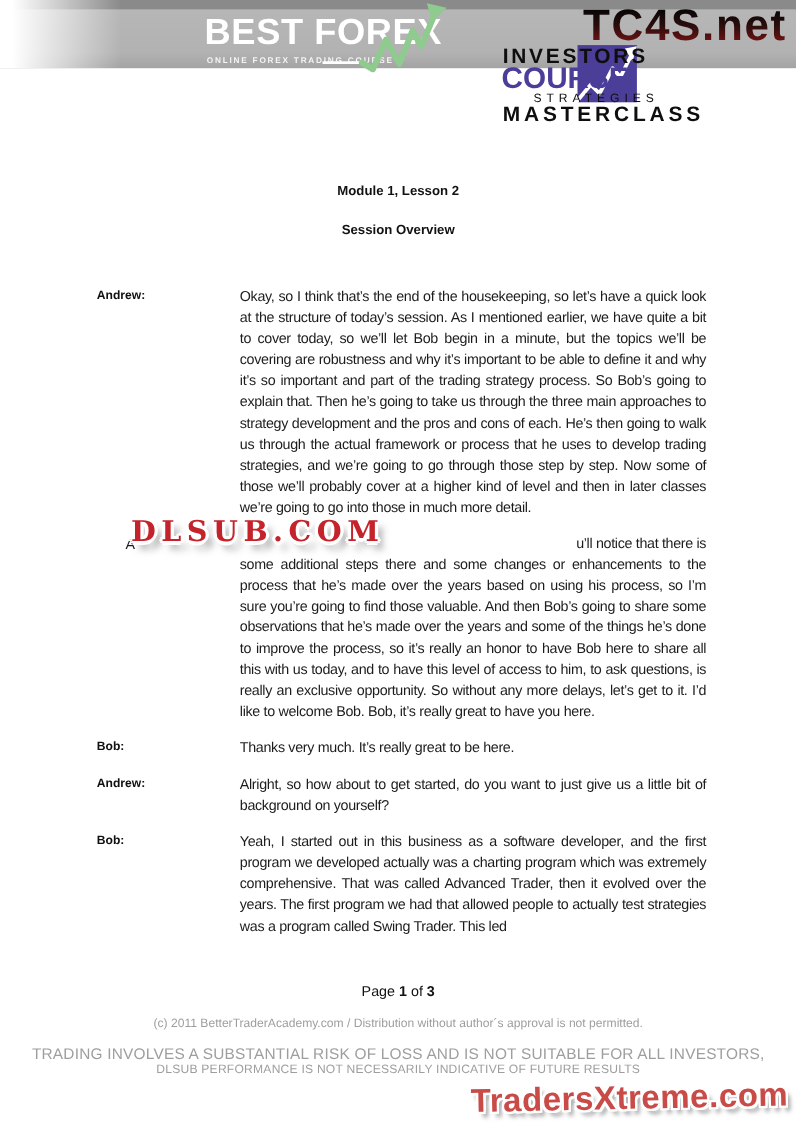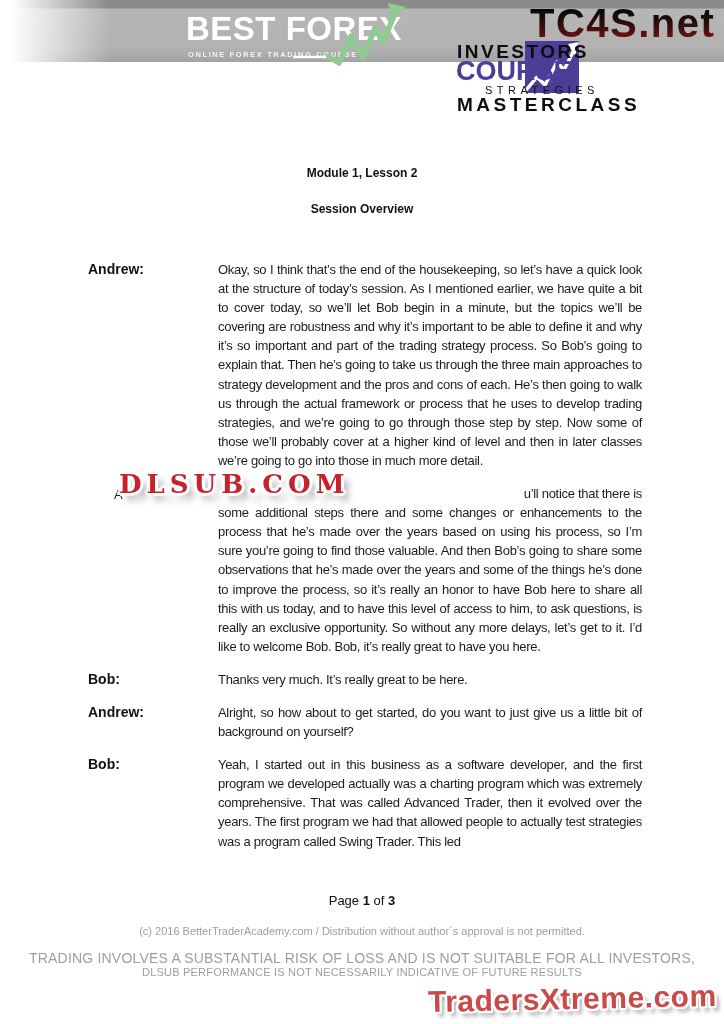--- a/index.html
+++ b/index.html
@@ -48,21 +48,21 @@
   .mc-strategies{left:457px;top:84px;font-size:11px;letter-spacing:4.5px;margin-left:28px;}
   .mc-master{left:457px;top:94px;font-size:19px;font-weight:bold;letter-spacing:3.5px;}
   .mc-icon{position:absolute;left:517px;top:41px;}
   
   .doc-title{position:absolute;left:0;width:724px;text-align:center;font-weight:bold;font-size:12px;color:#111;}
   .doc-title.l1{top:166px;}
   .doc-title.l2{top:202px;}
   
   .content{position:absolute;left:88px;top:260px;width:560px;}
   .row{display:flex;margin-bottom:14px;}
-  .label{flex:0 0 130px;font-weight:bold;font-size:14px;line-height:19.1px;color:#111;}
+  .label{flex:0 0 130px;font-weight:bold;font-size:11px;line-height:19.1px;color:#111;}
   .speech{
     flex:0 0 424px;width:424px;font-size:13px;line-height:19.1px;letter-spacing:-0.3px;
     text-align:justify;color:#1c1c1c;position:relative;
   }
   .line1{display:flex;justify-content:flex-end;height:19.1px;overflow:hidden;}
   .frag-a{position:absolute;left:-104px;top:1px;font-size:13px;color:#1c1c1c;}
   
   .watermark{
     position:absolute;left:-99px;top:-9px;z-index:5;
     font-family:"DejaVu Serif",serif;font-weight:bold;font-size:26px;letter-spacing:5px;
@@ -147,18 +147,18 @@
     </div>
 
     <div class="row">
       <div class="label">Bob:</div>
       <div class="speech">Yeah, I started out in this business as a software developer, and the first program we developed actually was a charting program which was extremely comprehensive. That was called Advanced Trader, then it evolved over the years. The first program we had that allowed people to actually test strategies was a program called Swing Trader. This led</div>
     </div>
 
   </div>
 
   <div class="page-line"><span>Page</span> <b>1</b> <span>of</span> <b>3</b></div>
-  <div class="copyright">(c) 2016 BetterTraderAcademy.com / Distribution without author´s approval is not permitted.</div>
+  <div class="copyright">(c) 2011 BetterTraderAcademy.com / Distribution without author´s approval is not permitted.</div>
   <div class="disclaimer1">TRADING INVOLVES A SUBSTANTIAL RISK OF LOSS AND IS NOT SUITABLE FOR ALL INVESTORS,</div>
   <div class="disclaimer2">DLSUB PERFORMANCE IS NOT NECESSARILY INDICATIVE OF FUTURE RESULTS</div>
   <div class="traders">TradersXtreme.com</div>
 
 </div>
 
 </body></html>

